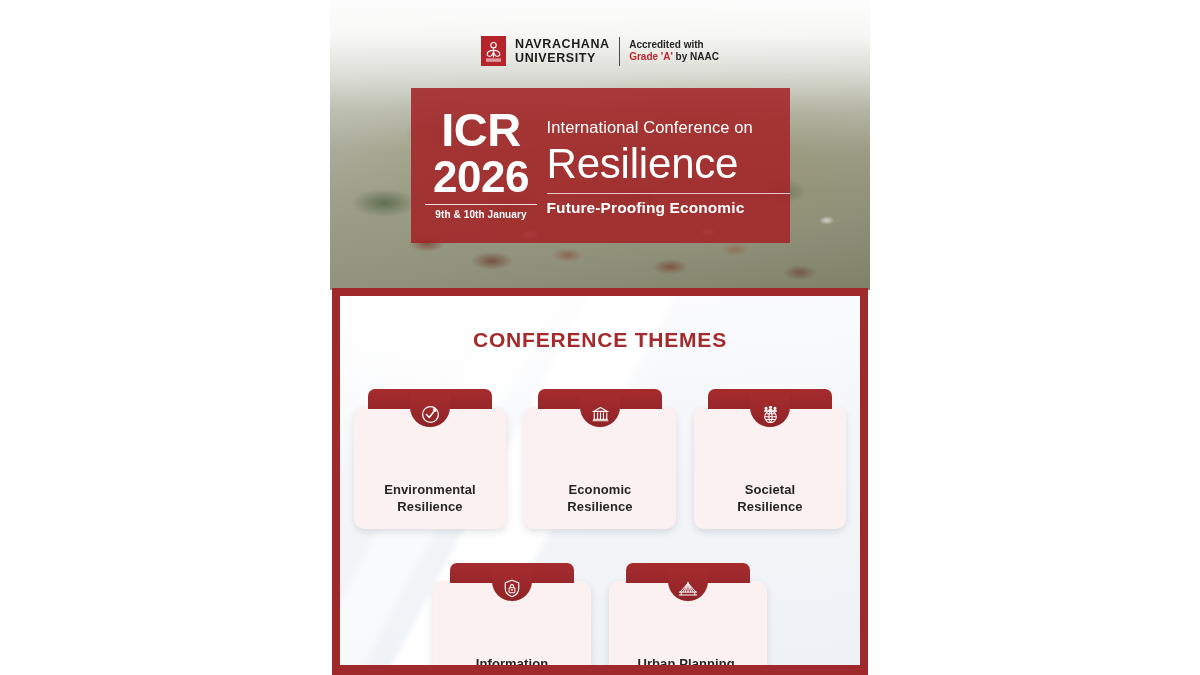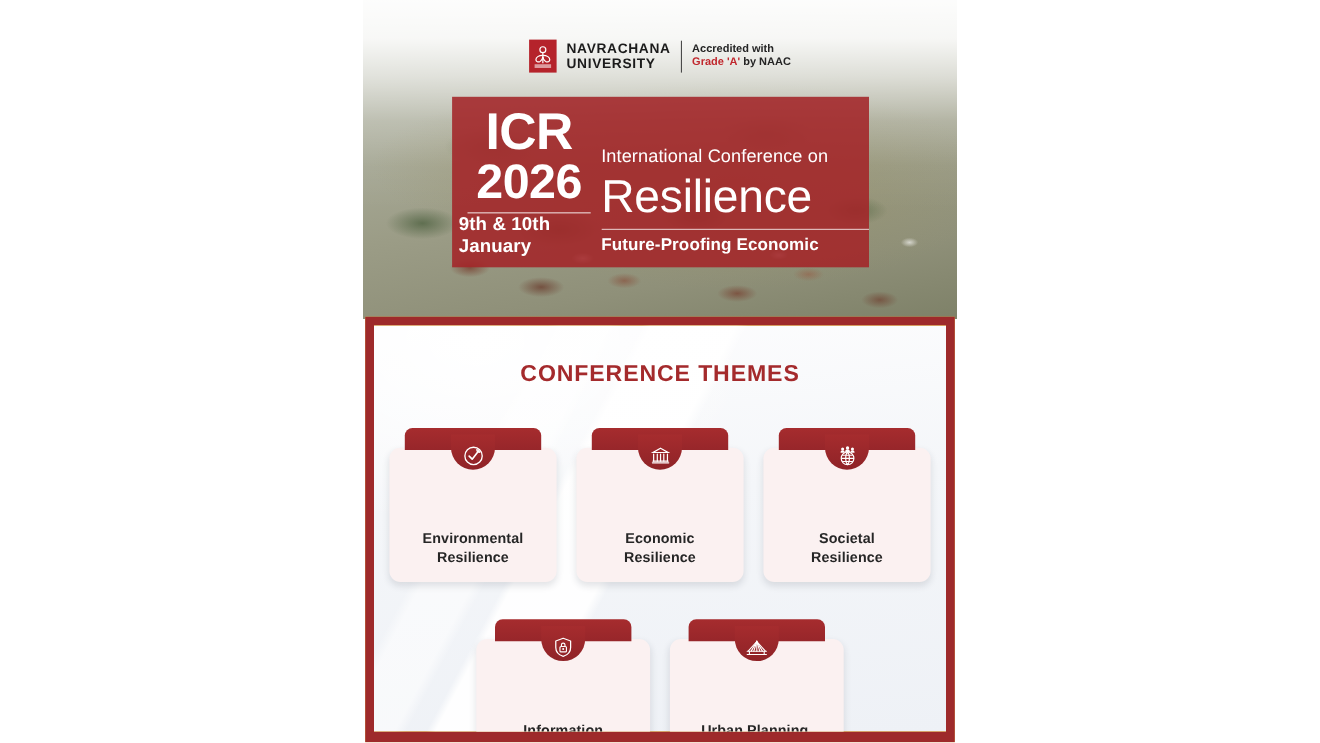--- a/index.html
+++ b/index.html
@@ -123,21 +123,21 @@
 
   
   .banner {
     position: absolute;
     left: 81px;
     top: 88px;
     width: 379px;
     height: 155px;
     background: rgba(163, 36, 40, 0.88);
     display: flex;
-    align-items: flex-end;
+    align-items: center;
     padding: 7px 0 9px 0;
   }
   .banner-left {
     width: 134px;
     flex: none;
     display: flex;
     flex-direction: column;
     align-items: center;
     justify-content: flex-start;
     padding-left: 6px;
@@ -159,21 +159,21 @@
   }
   .dates-rule {
     width: 112px;
     height: 1px;
     background: rgba(255,255,255,0.82);
     margin-top: 2px;
   }
   .dates {
     color: #ffffff;
     font-weight: 700;
-    font-size: 17px;
+    font-size: 10px;
     line-height: 20px;
     letter-spacing: 0.1px;
   }
   .banner-rule {
     width: 1.5px;
     background: rgba(255,255,255,0.80);
     margin: 2px 0 2px 0;
     flex: none;
   }
   .banner-right {

